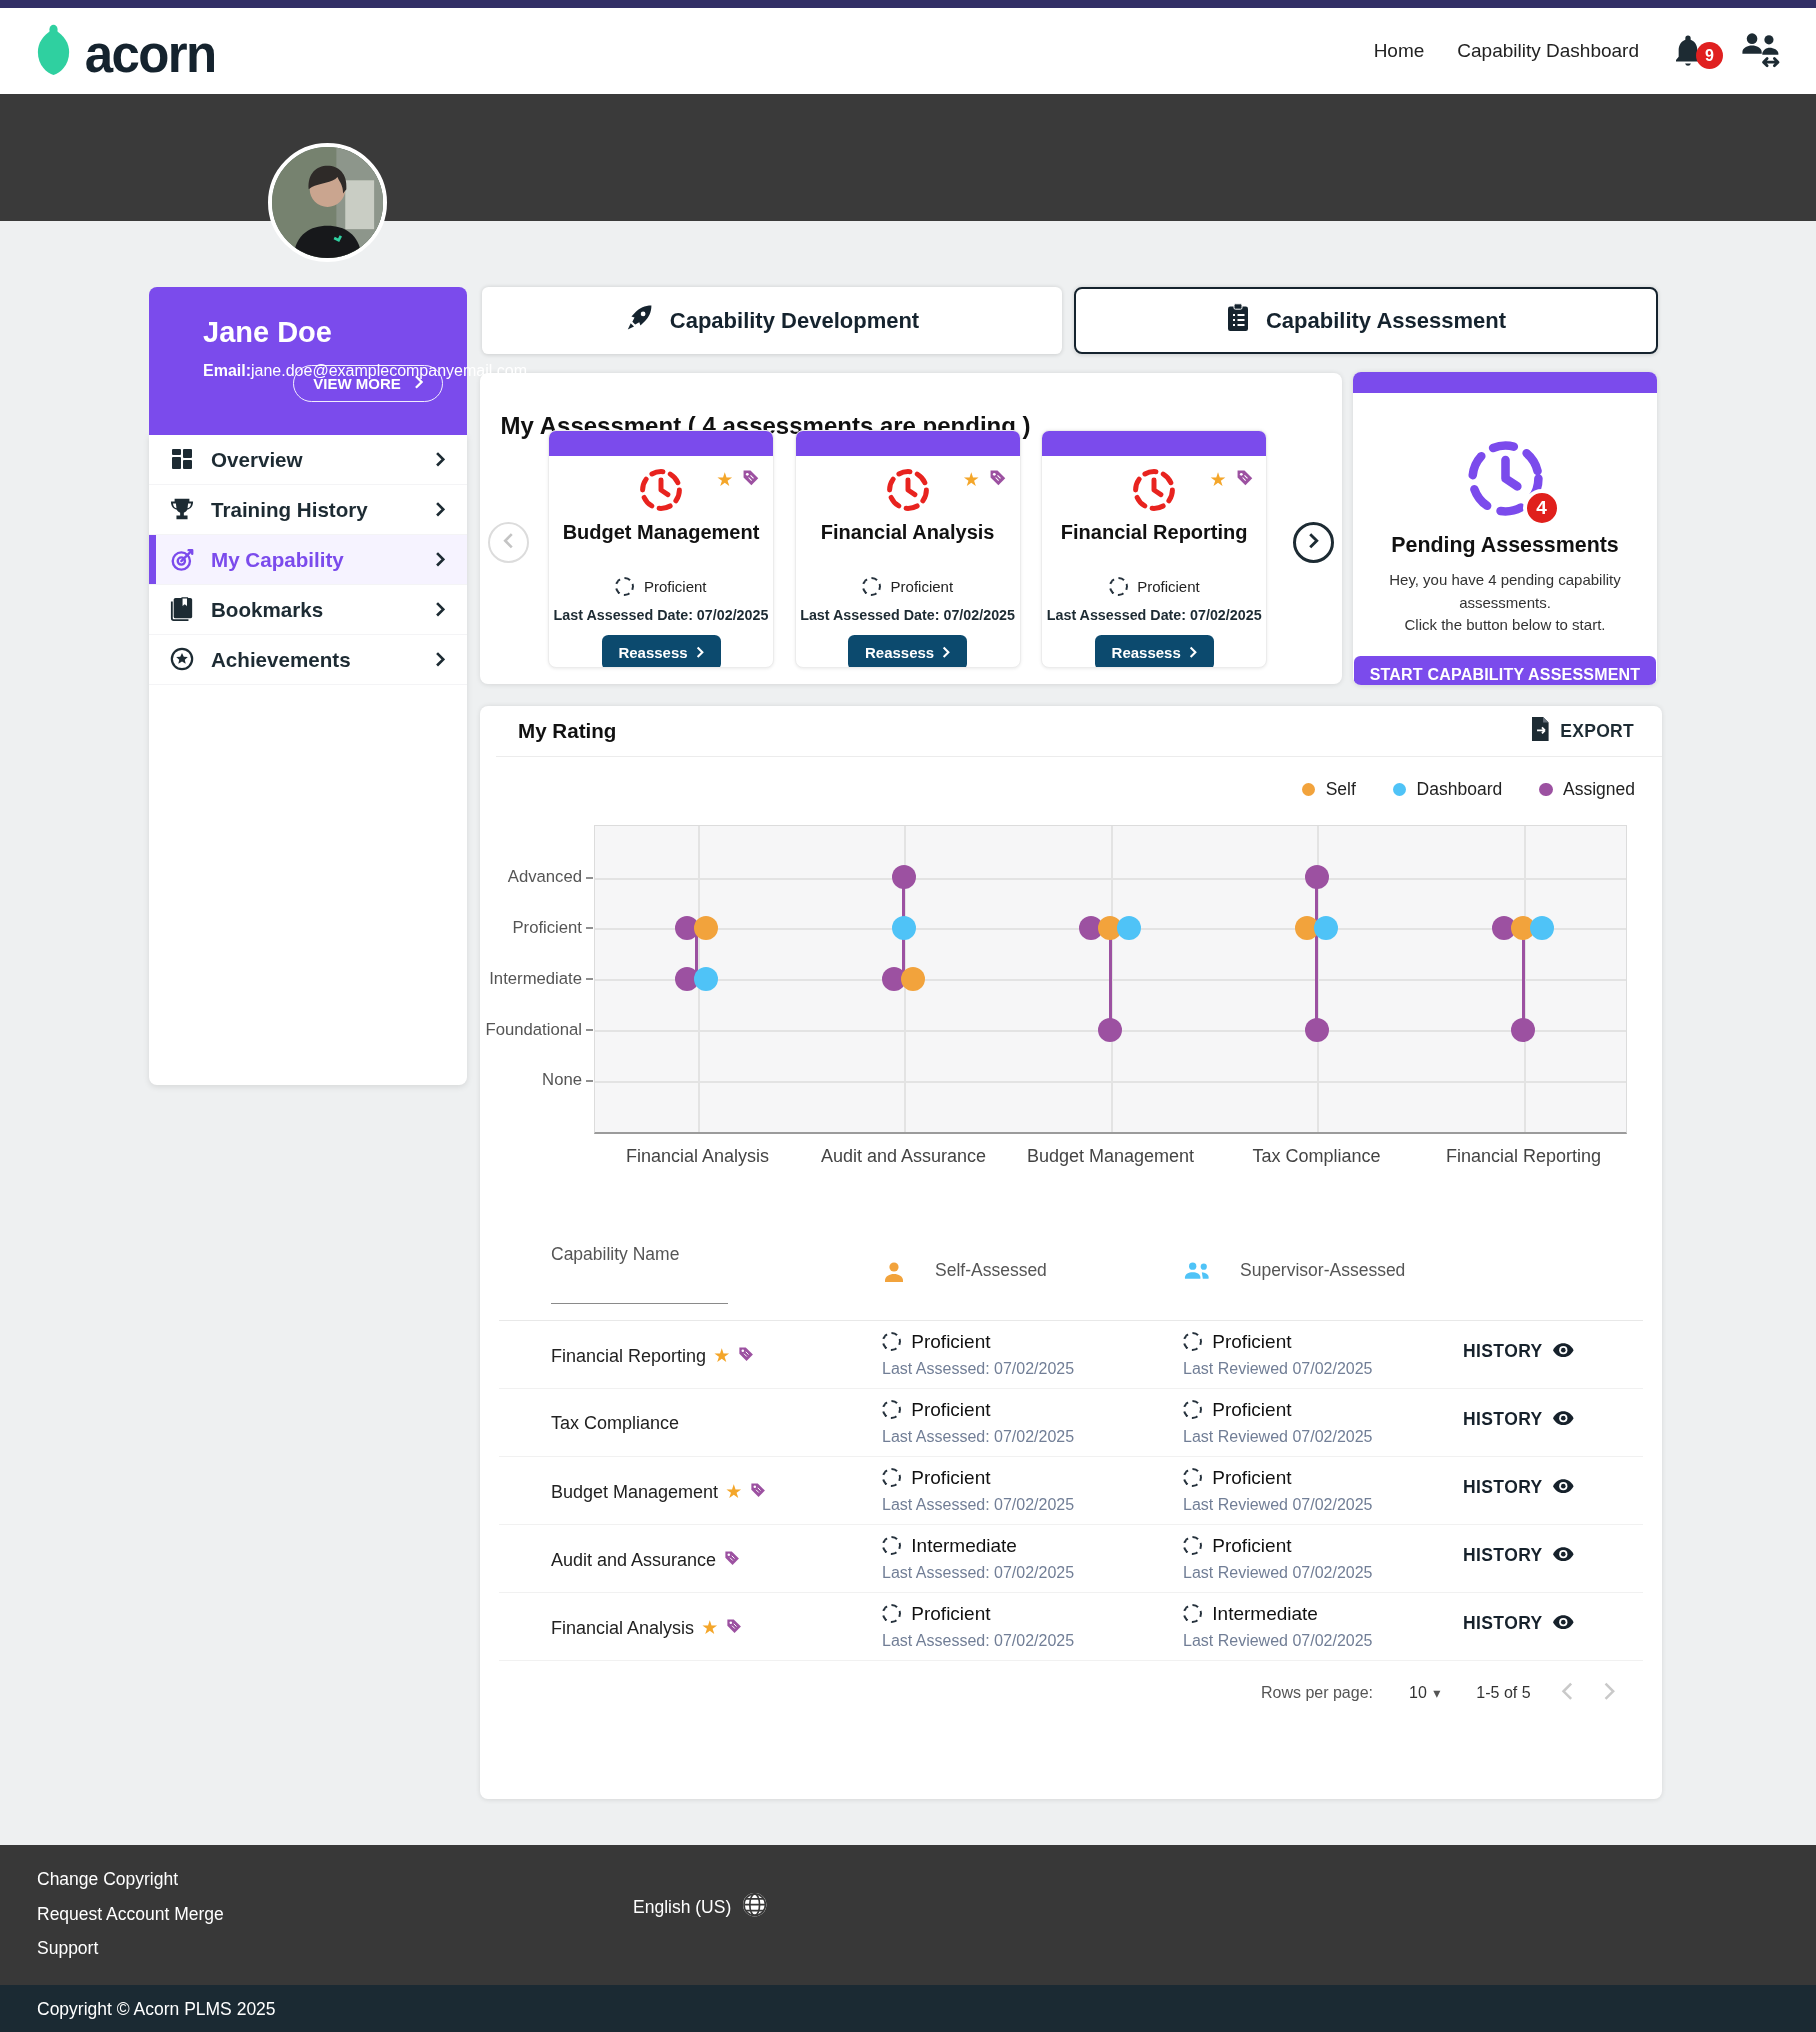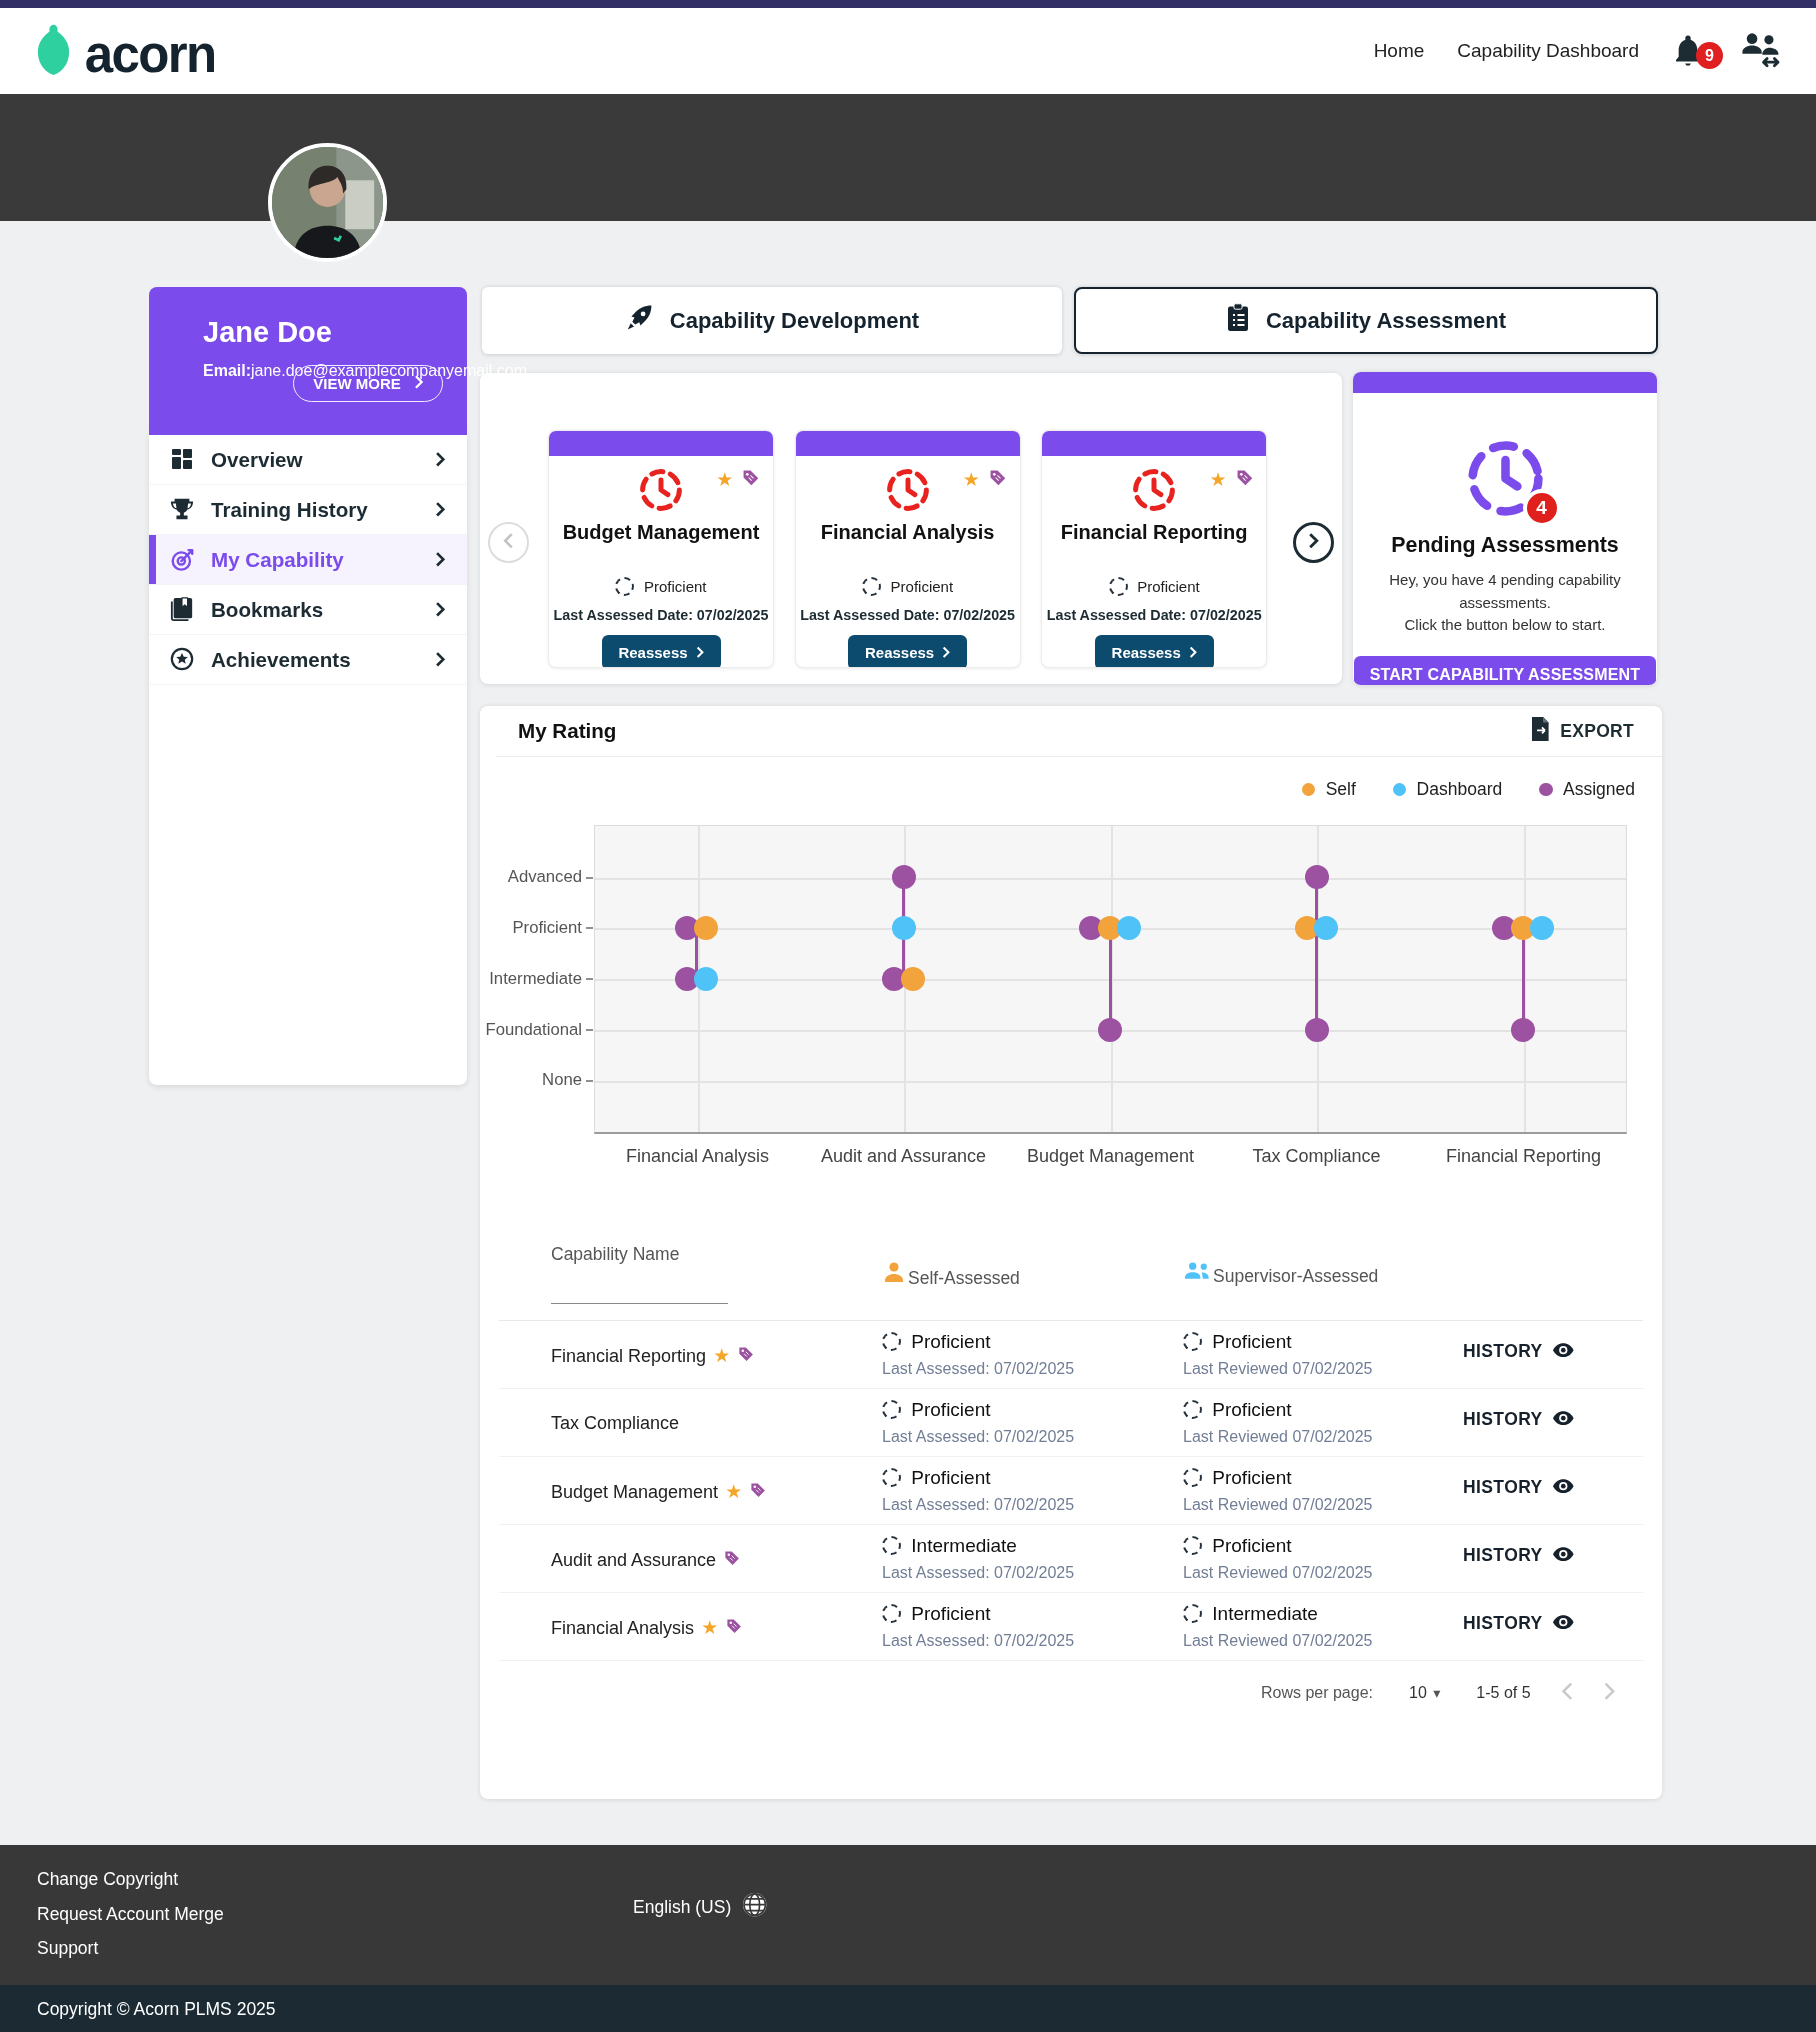--- a/index.html
+++ b/index.html
@@ -112,21 +112,21 @@
   .ylabel{position:absolute;left:0;width:102px;text-align:right;font-size:16.7px;color:#555;}
   .ytick{position:absolute;left:106px;width:7.1px;height:1.6px;background:#8f8f8f;}
   .xlabel{position:absolute;top:321px;font-size:18px;color:#444;text-align:center;}
   .dot{position:absolute;width:24px;height:24px;border-radius:50%;}
   .aline{position:absolute;width:3.2px;background:#9C51A1;border-radius:1.6px;}
 
   
   .cap-label{position:absolute;left:71px;top:538px;font-size:17.5px;color:#555;}
   .cap-input{position:absolute;left:71px;top:565px;width:173px;border:none;
              border-bottom:1.6px solid #8a8a8a;font-size:17.5px;height:30px;background:transparent;outline:none;}
-  .tbl-colhead{position:absolute;top:554px;display:flex;gap:2px;align-items:flex-end;font-size:17.5px;color:#555;}
+  .tbl-colhead{position:absolute;top:554px;display:flex;gap:29px;align-items:flex-start;font-size:17.5px;color:#555;}
   #head-self{left:402px;} #head-sup{left:704px;}
   .tbl-rows{position:absolute;left:19px;right:19px;top:614px;}
   .trow{position:relative;height:67px;border-bottom:1.6px solid #f1f1f1;}
   .trow:first-child{border-top:1.6px solid #e8e8e8;}
   .row-name{position:absolute;left:52px;top:24px;font-size:18px;color:#222;display:flex;
             align-items:center;gap:7.1px;}
   .row-self{position:absolute;left:383px;top:9.5px;}
   .row-sup{position:absolute;left:684px;top:9.5px;}
   .cell-level{display:flex;align-items:center;gap:10.3px;font-size:19px;color:#111;}
   .cell-date{margin-top:7.1px;font-size:16px;color:#717e96;}
@@ -308,20 +308,21 @@
     <svg width="24" height="29" viewBox="0 0 24 29">
         <rect x="2" y="3.5" width="20" height="24.5" rx="2.2" fill="#15232e"></rect>
         <rect x="8" y="0.8" width="8" height="5.4" rx="1.4" fill="#15232e" stroke="#fff"></rect>
         <path d="M7 12h2M7 17h2M7 22h2M11.5 12h7M11.5 17h7M11.5 22h7" stroke="#fff" stroke-width="1.9"></path>
       </svg>
   </span>
   <span>Capability Assessment</span>
 </button>
 
 <section class="assess-panel">
+  <h2 class="assess-heading">My Assessment ( 4 assessments are pending )</h2>
   <div class="cards-row" id="cards-row">
   <div class="acard">
     <div class="acard-bar"></div>
     <div class="acard-icons">
       <span class="star-ic"></span>
       <span>
         <svg width="19" height="19" viewBox="0 0 22 22">
               <path d="M3 3h8l9 9-8 8-9-9z" fill="#9C51A1"></path>
               <circle cx="7.3" cy="7.3" r="1.6" fill="#fff"></circle>
               <path d="M11 8.5l3.5 3.5M8.8 11l3.5 3.5" stroke="#fff" stroke-width="1.2"></path>

